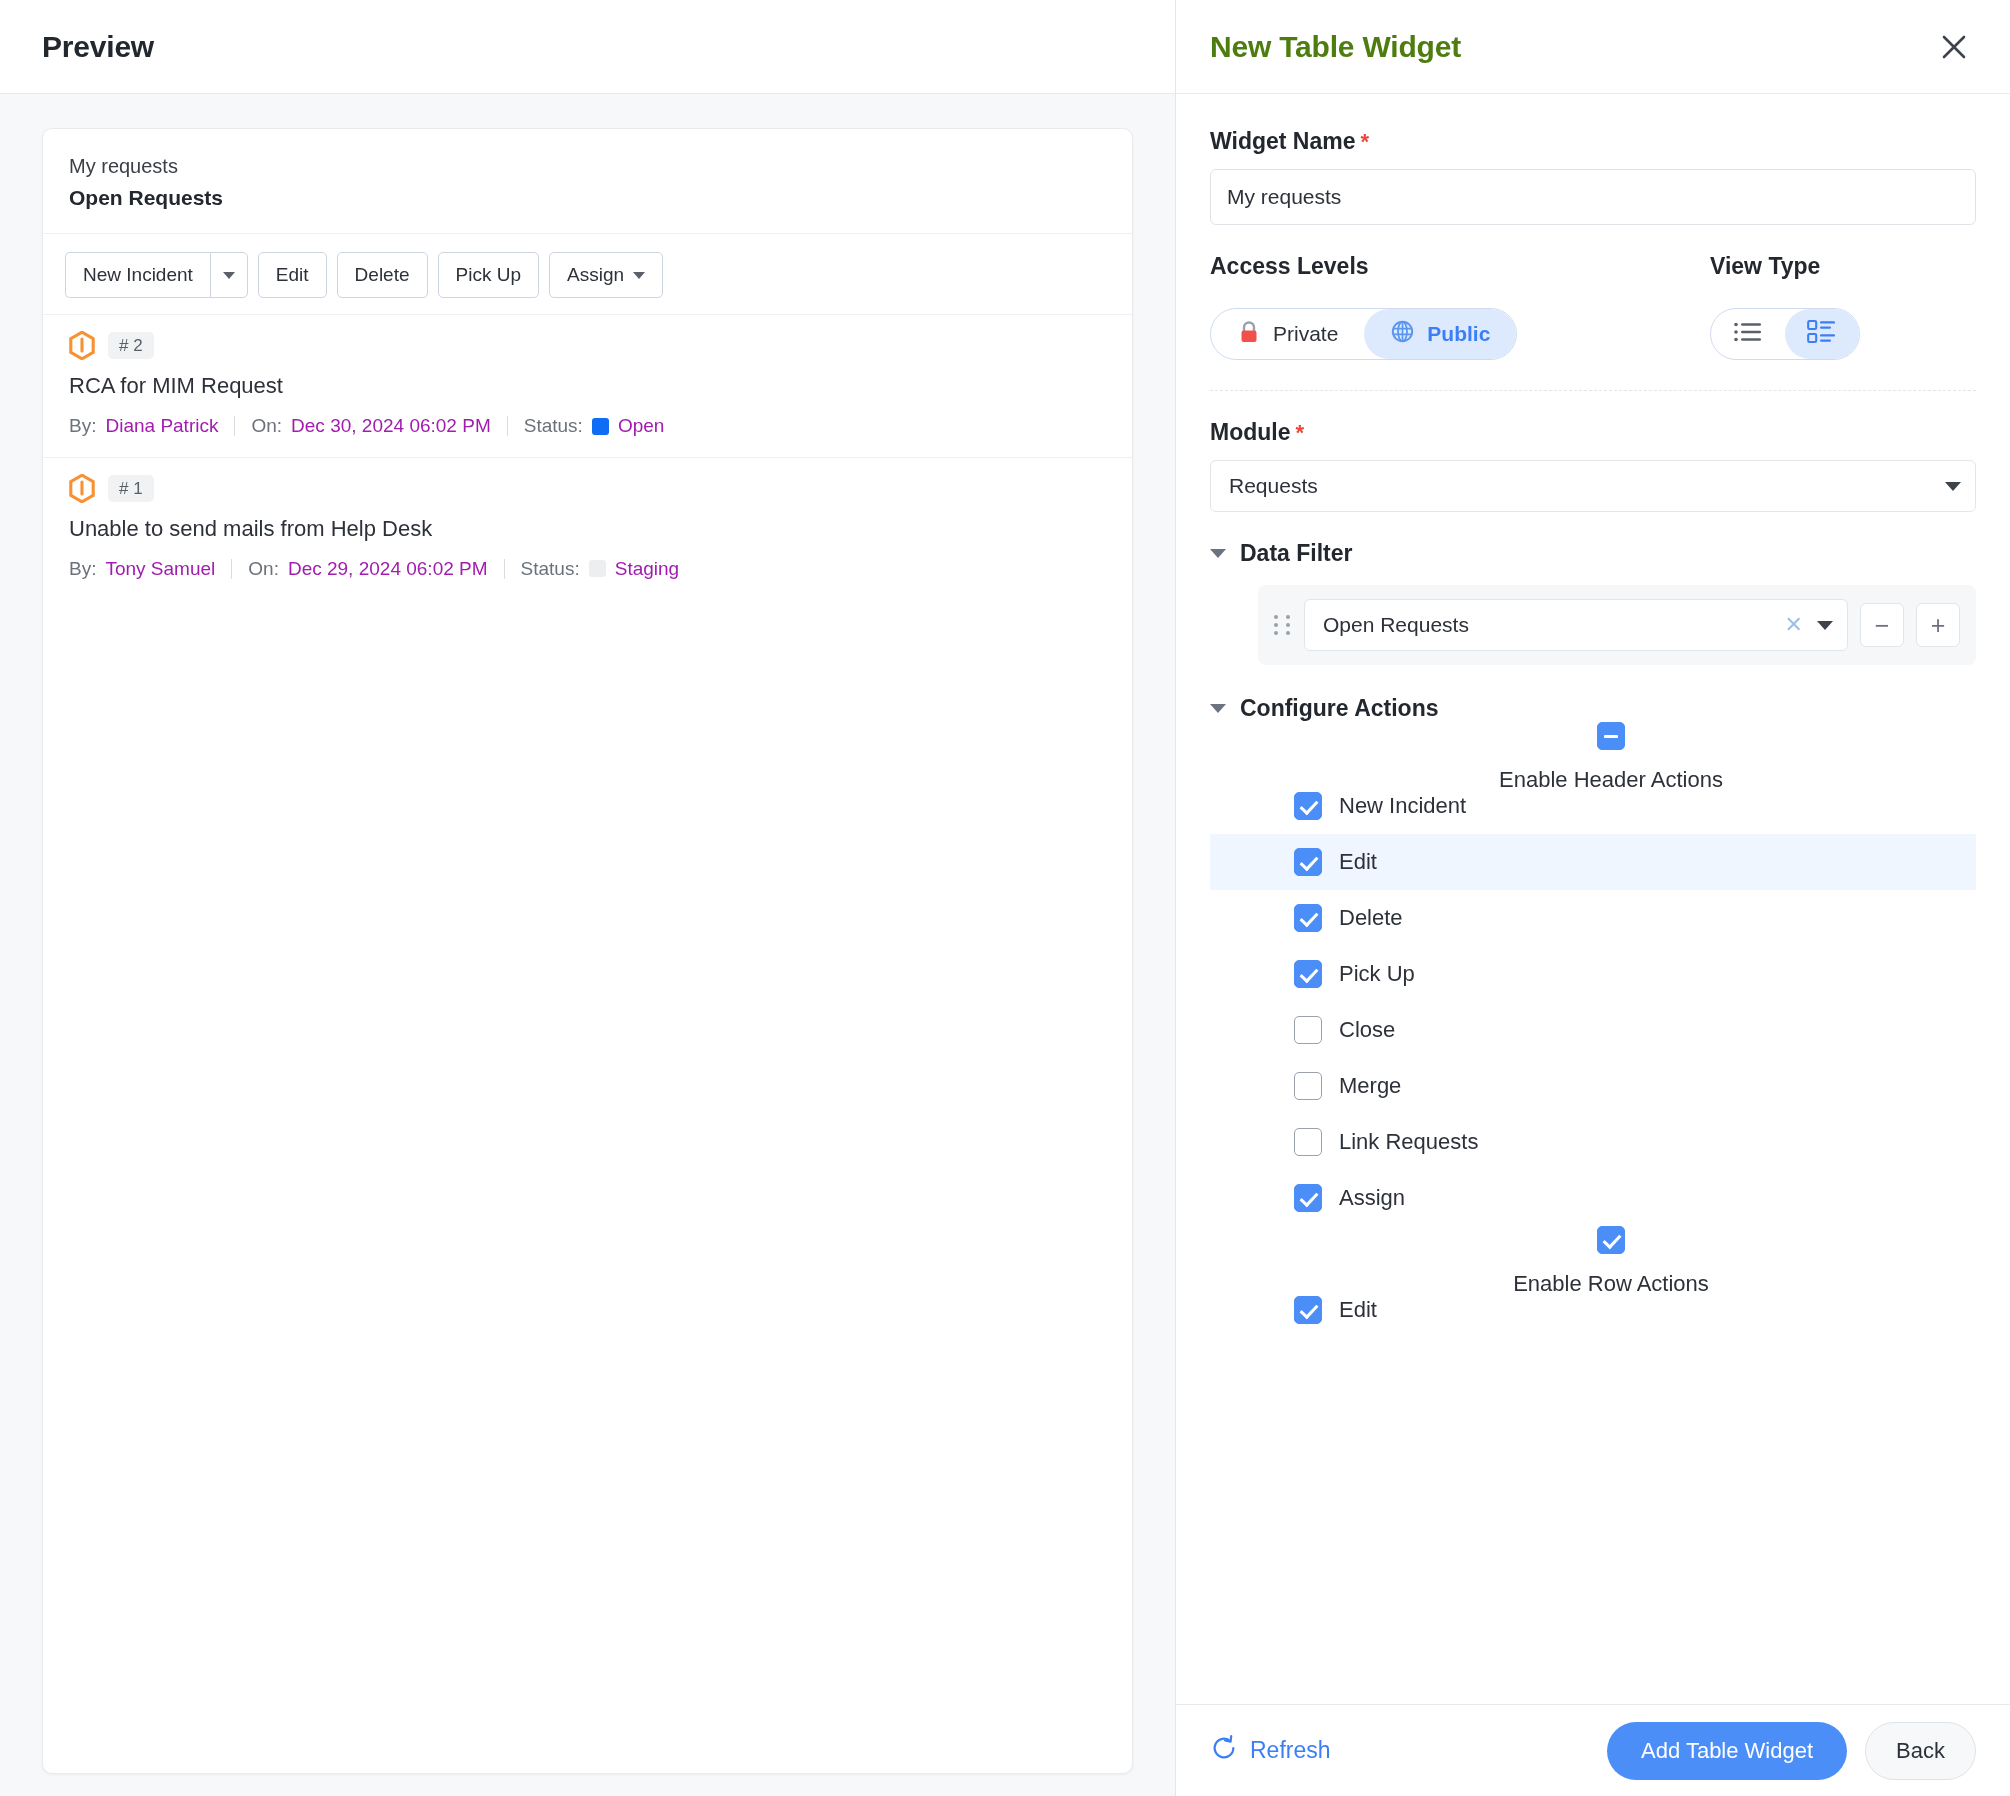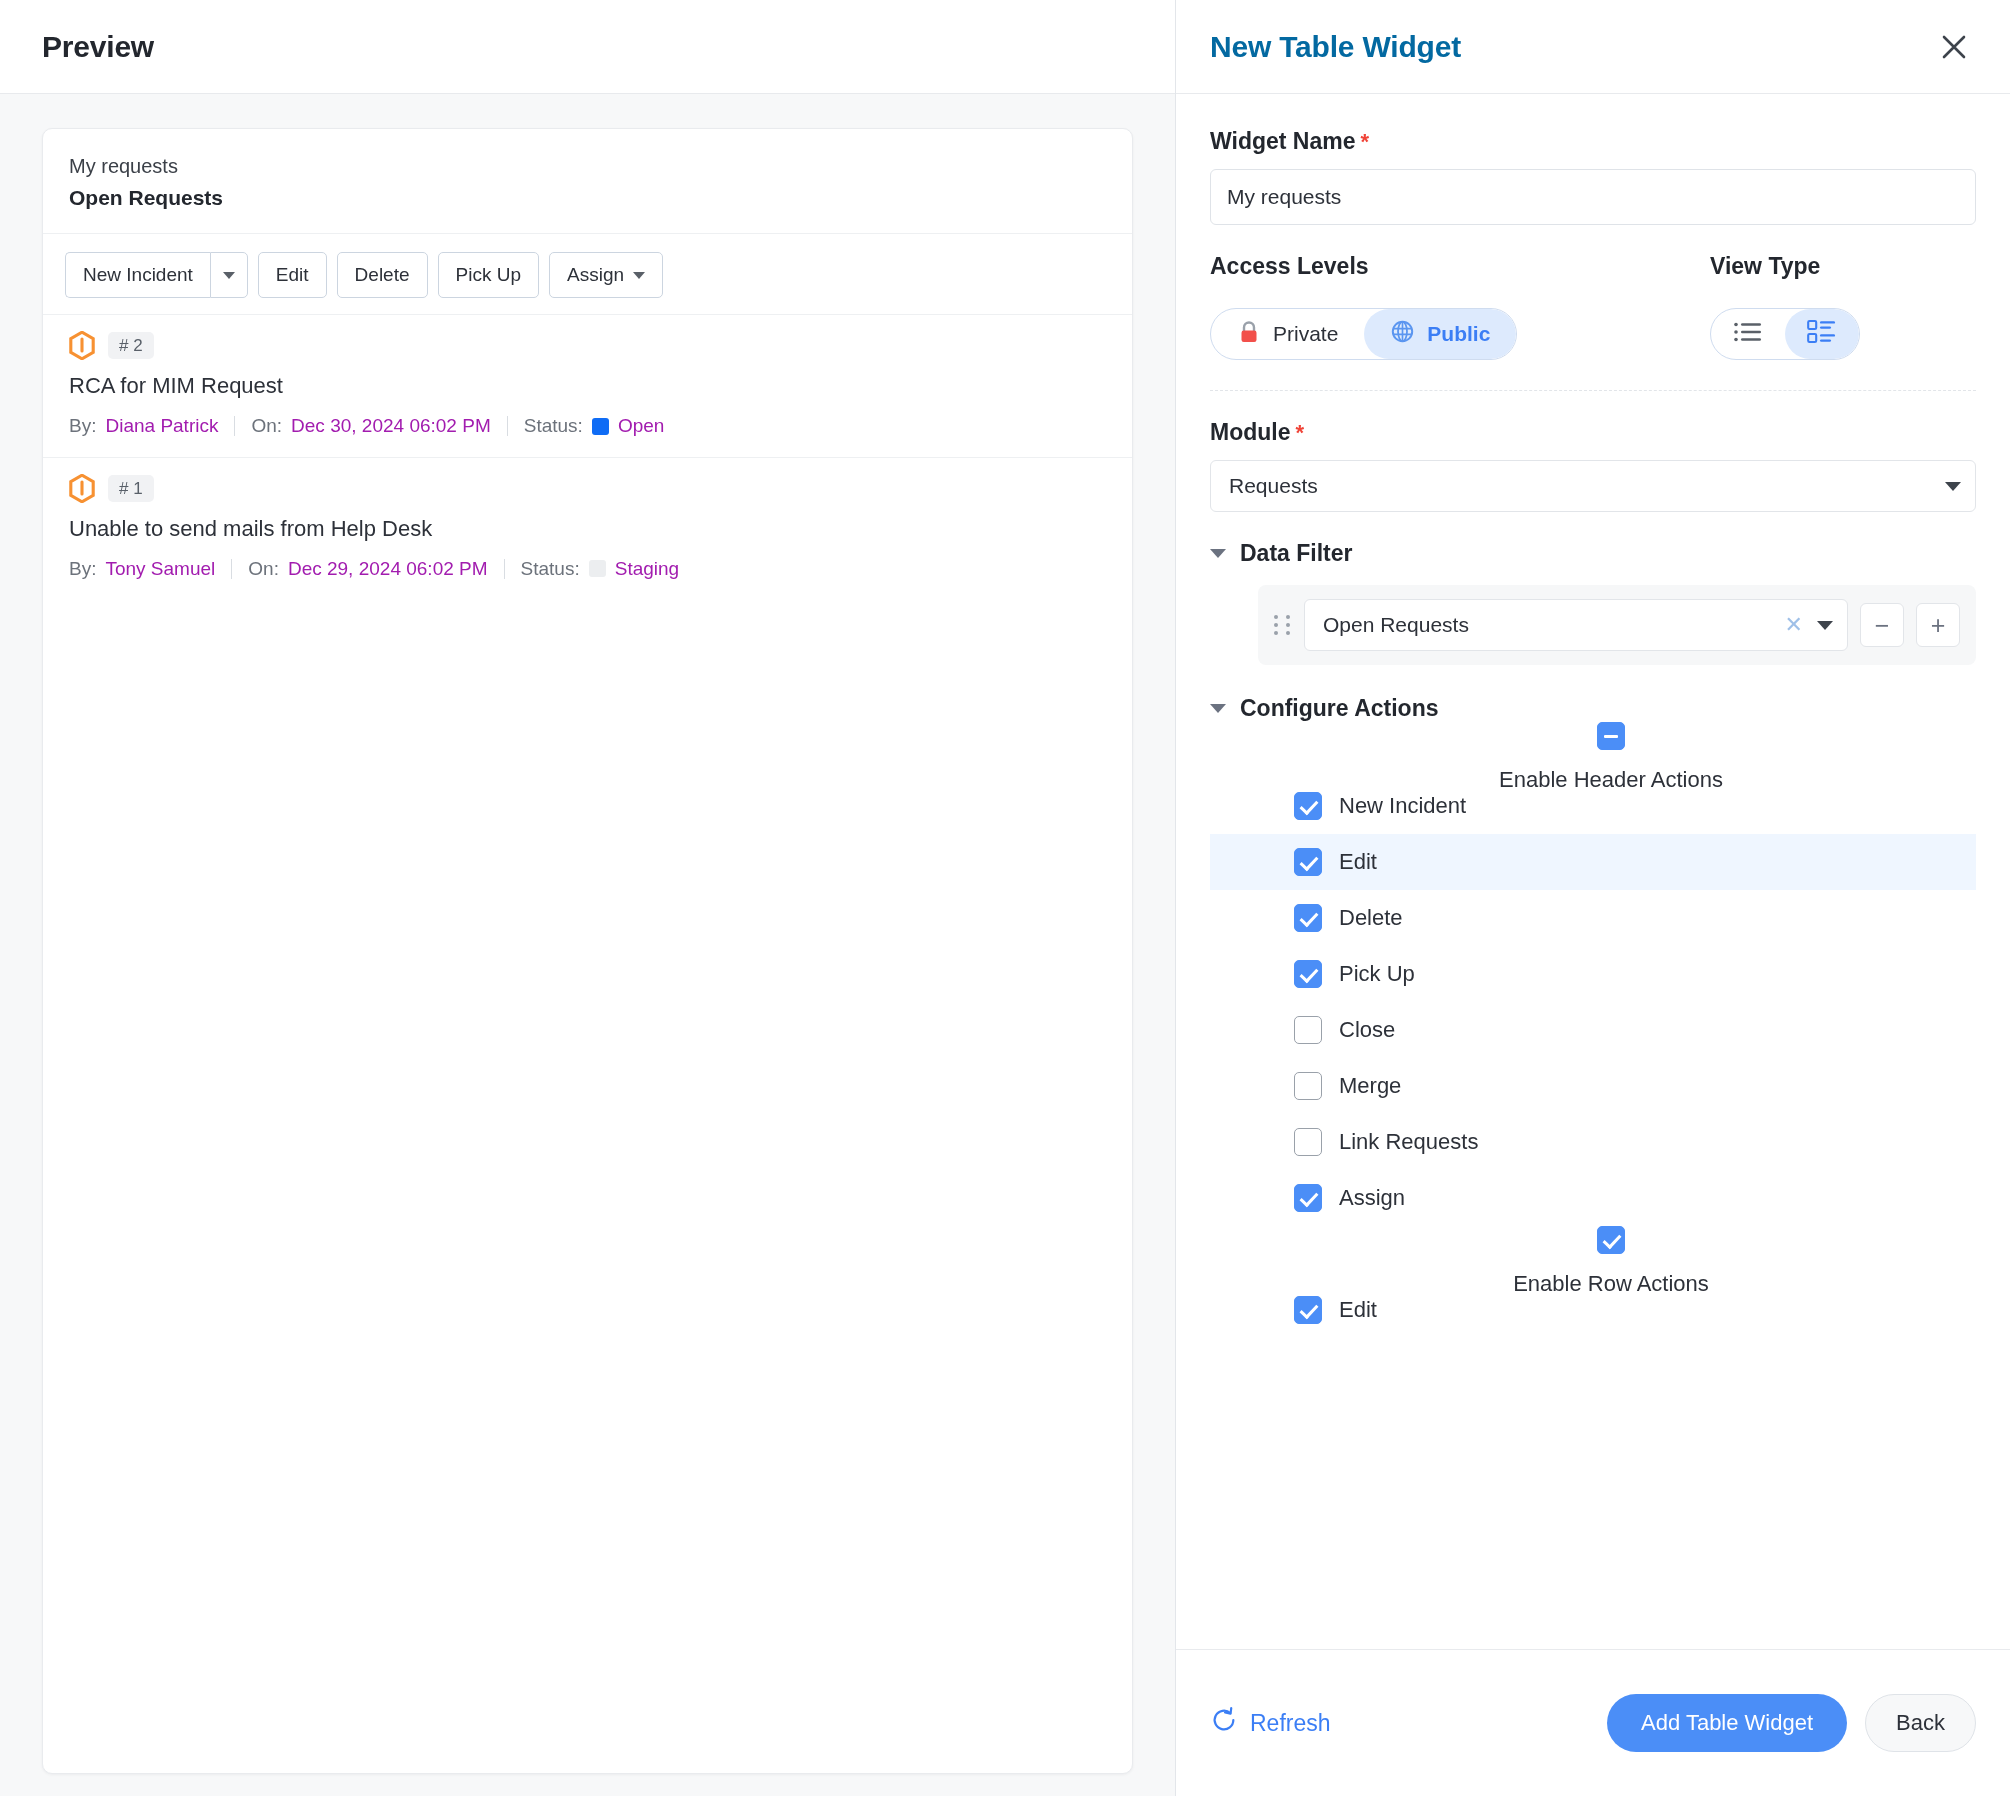--- a/index.html
+++ b/index.html
@@ -191,21 +191,21 @@
     flex: 0 0 auto;
     display: flex;
     align-items: center;
     justify-content: space-between;
     padding: 0 34px 0 34px;
     border-bottom: 1px solid #e8eaed;
   }
   .form-title {
     font-size: 30px;
     font-weight: bold;
-    color: #0369a1;
+    color: #4d7c0f;
     letter-spacing: -0.2px;
   }
   .close-btn {
     width: 44px; height: 44px;
     display: flex; align-items: center; justify-content: center;
     cursor: pointer;
   }
 
   .form-body {
     flex: 1 1 auto;
@@ -407,21 +407,21 @@
     position: absolute;
     left: 6px; top: 12px;
     width: 14px; height: 3.4px;
     background: #ffffff;
     border-radius: 1px;
   }
   .chk-label { font-size: 22px; color: #2d3139; }
 
   .form-footer {
     flex: 0 0 auto;
-    height: 147px;
+    height: 92px;
     border-top: 1px solid #e8eaed;
     display: flex;
     align-items: center;
     padding: 0 34px;
     background: #ffffff;
   }
   .refresh-btn {
     display: flex;
     align-items: center;
     gap: 12px;

